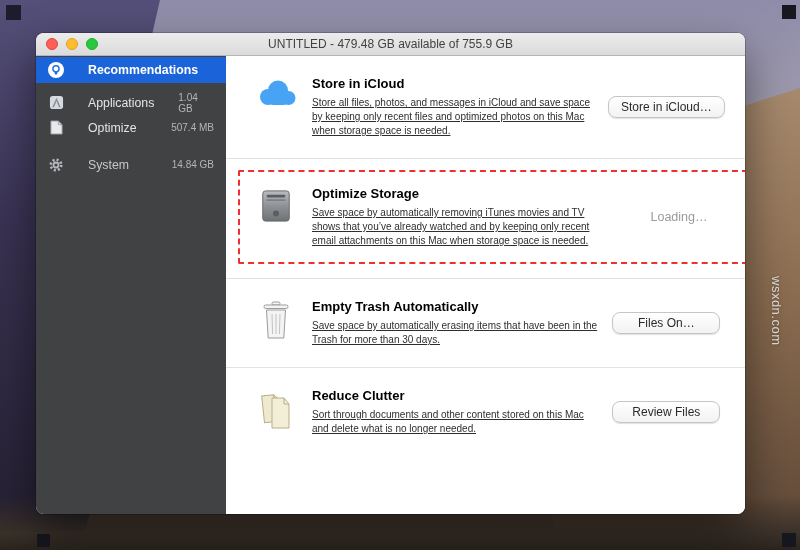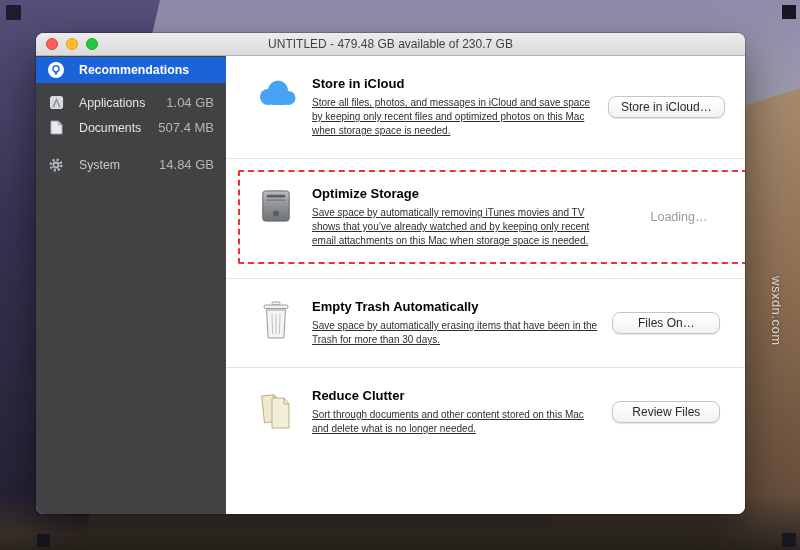--- a/index.html
+++ b/index.html
@@ -55,25 +55,25 @@
   .l-green{background:#28c840;border:1px solid #1dad2b;}
   .wtitle{
     position:absolute;left:0;right:0;text-align:center;
     font-size:12px;color:#424242;font-weight:500;
   }
   .winbody{flex:1;display:flex;min-height:0;}
 
   
   .sidebar{width:190px;flex:0 0 190px;background:#414244;padding-top:1px;box-sizing:border-box;}
   .side-item{
-    height:25px;display:flex;align-items:center;gap:15px;
+    height:25px;display:flex;align-items:center;gap:24px;
     padding:0 12px;font-size:12.3px;color:#e4e4e4;cursor:default;
   }
   .side-item.selected{background:#1b63d8;color:#fff;font-weight:700;height:26px;}
-  .side-size{margin-left:auto;font-size:13px;color:#b5b5b5;font-weight:400;text-align:center;}
+  .side-size{margin-left:auto;font-size:10px;color:#b5b5b5;font-weight:400;}
   .side-gap{height:7px;}
   .side-gap-lg{height:12px;}
   .sicon{width:16px;height:16px;display:inline-flex;align-items:center;justify-content:center;flex:0 0 16px;}
   .dim{color:#c8c8c8;}
 
   
   .main{flex:1;background:#fff;display:flex;flex-direction:column;overflow:hidden;}
   .row{display:flex;align-items:flex-start;padding:20px 14px;border-bottom:1px solid #e3e3e3;}
   .row:last-child{border-bottom:none;}
   .row-icon{width:72px;flex:0 0 72px;display:flex;justify-content:center;padding-top:2px;}
@@ -106,21 +106,21 @@
 <div class="wp wp-bottom"></div>
 <div class="watermark">wsxdn.com</div>
 <div class="sq sq-tl"></div>
 <div class="sq sq-tr"></div>
 <div class="sq sq-bl"></div>
 <div class="sq sq-br"></div>
 
 <div class="window">
 
   <div class="titlebar">
-    <div class="wtitle">UNTITLED - 479.48 GB available of 230.7 GB</div>
+    <div class="wtitle">UNTITLED - 479.48 GB available of 755.9 GB</div>
     <div class="traffic">
       <span class="light l-red"></span>
       <span class="light l-yellow"></span>
       <span class="light l-green"></span>
     </div>
   </div>
 
   <div class="winbody">
 
     <aside class="sidebar">
@@ -148,21 +148,21 @@
         <span class="side-size">1.04 GB</span>
       </div>
 
       <div class="side-item">
         <span class="sicon">
           <svg width="13" height="15" viewBox="0 0 14 16">
             <path d="M1 1 H9 L13 5 V15 H1 Z" fill="#e8eaec" stroke="#9aa0a6"></path>
             <path d="M9 1 V5 H13" fill="none" stroke="#9aa0a6"></path>
           </svg>
         </span>
-        <span>Documents</span>
+        <span>Optimize</span>
         <span class="side-size">507.4 MB</span>
       </div>
 
       <div class="side-gap-lg"></div>
 
       <div class="side-item dim">
         <span class="sicon">
           <svg width="16" height="16" viewBox="0 0 16 16">
             <circle cx="8" cy="8" r="5.2" fill="none" stroke="#b7babd" stroke-width="2.6" stroke-dasharray="2.0 2.08"></circle>
             <circle cx="8" cy="8" r="3.4" fill="#b7babd"></circle>

